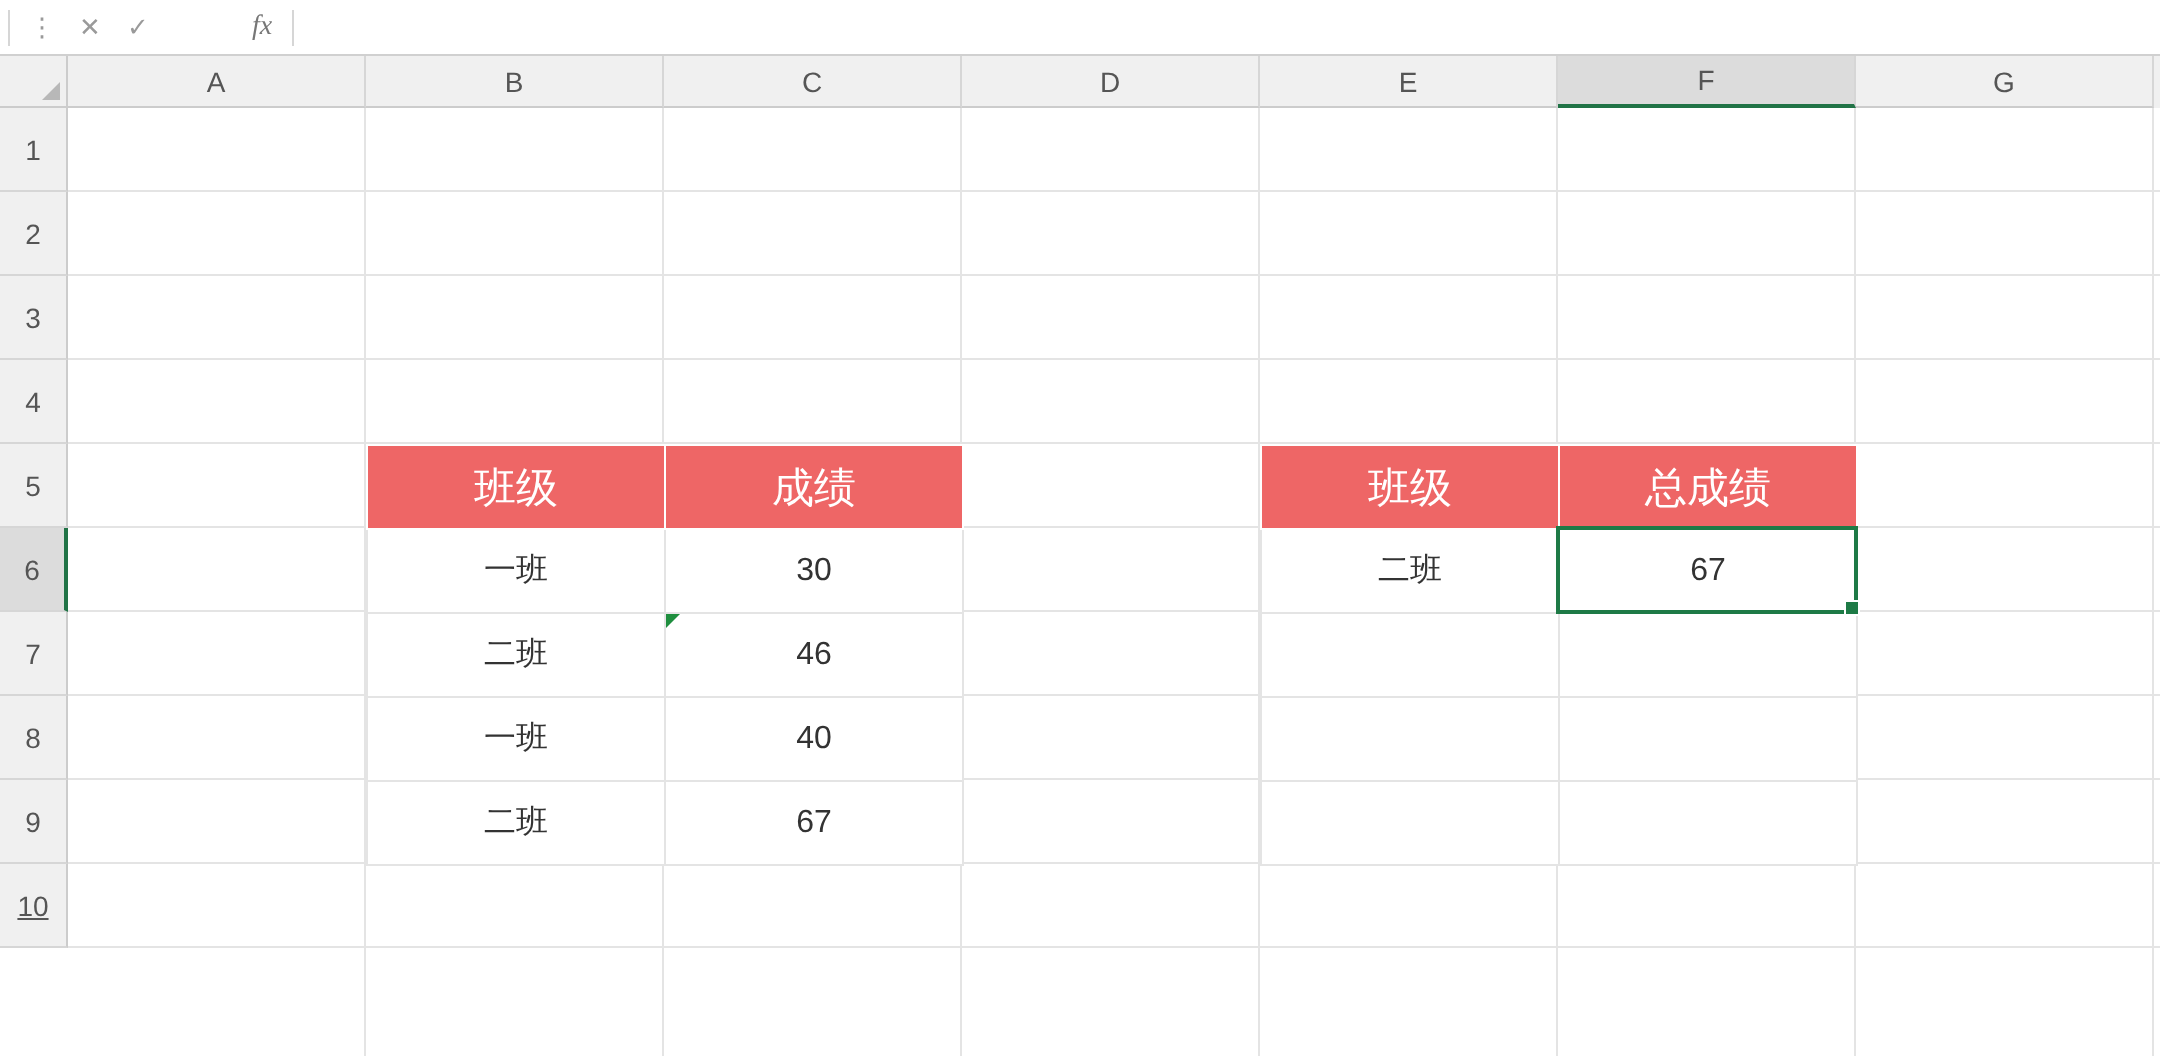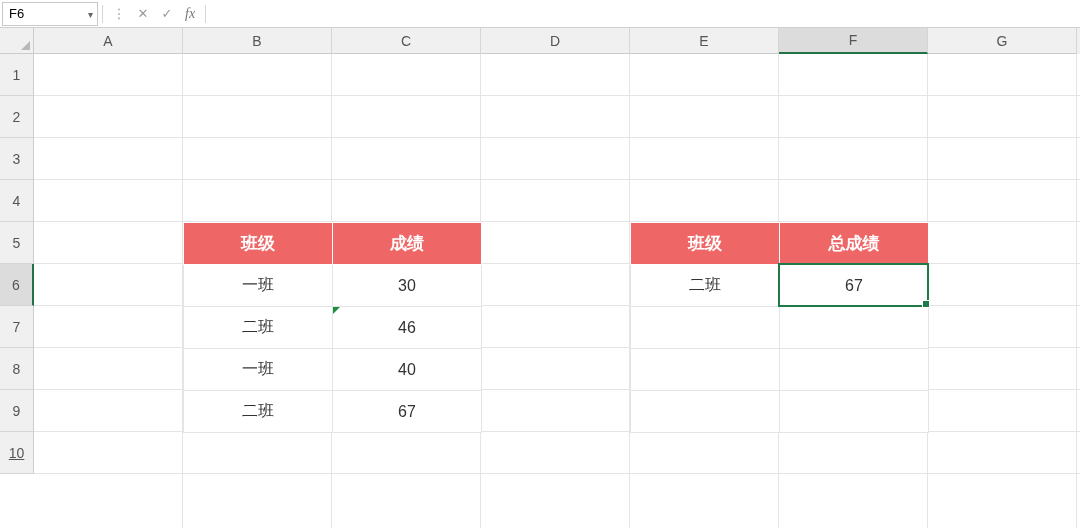--- a/index.html
+++ b/index.html
@@ -52,20 +52,21 @@
       height: 18px;
       background: #d6d6d6;
       margin: 0 4px;
     }
     .fx-lbl {
       font-style: italic;
       font-family: "Times New Roman", serif;
       color: #777;
       padding: 0 6px;
       font-size: 14px;
+      margin-left: 39px;
     }
     .formula-input {
       flex: 1;
       height: 24px;
       border: none;
       outline: none;
       font-size: 14px;
       color: #444;
       padding-left: 4px;
       font-family: -apple-system, Arial, sans-serif;
@@ -139,22 +140,22 @@
     .vline { position:absolute; top:0; bottom:0; width:1px; background:#e4e4e4;}
     .hline { position:absolute; left:0; right:0; height:1px; background:#e4e4e4;}
     .cell-layer { position:absolute; inset:0; }
     .tbl {
       position: absolute;
       border-collapse: collapse;
     }
     .tbl th {
       background: #ee6666;
       color: #fff;
-      font-weight: 700;
-      font-size: 17px;
+      font-weight: 400;
+      font-size: 21px;
       text-align: center;
       border: 1px solid #fff;
     }
     .tbl td {
       background: #fff;
       color: #333;
       font-size: 16px;
       text-align: center;
       border: 1px solid #e4e4e4;
       position: relative;
@@ -179,24 +180,20 @@
       right:-3px; bottom:-3px;
       width:6px;height:6px;
       background:#1e7a46;
       border:1px solid #fff;
     }
   </style>
 </head>
 <body>
 
 <div class="formula-bar">
-  <div class="name-box">
-    <span>F6</span>
-    <span class="dd">▾</span>
-  </div>
   <div class="fb-divider"></div>
   <div class="fb-btn">⋮</div>
   <div class="fb-btn">✕</div>
   <div class="fb-btn">✓</div>
   <div class="fx-lbl">fx</div>
   <div class="fb-divider"></div>
 </div>
 
 <div class="grid-wrap">
   <div class="corner"></div>

